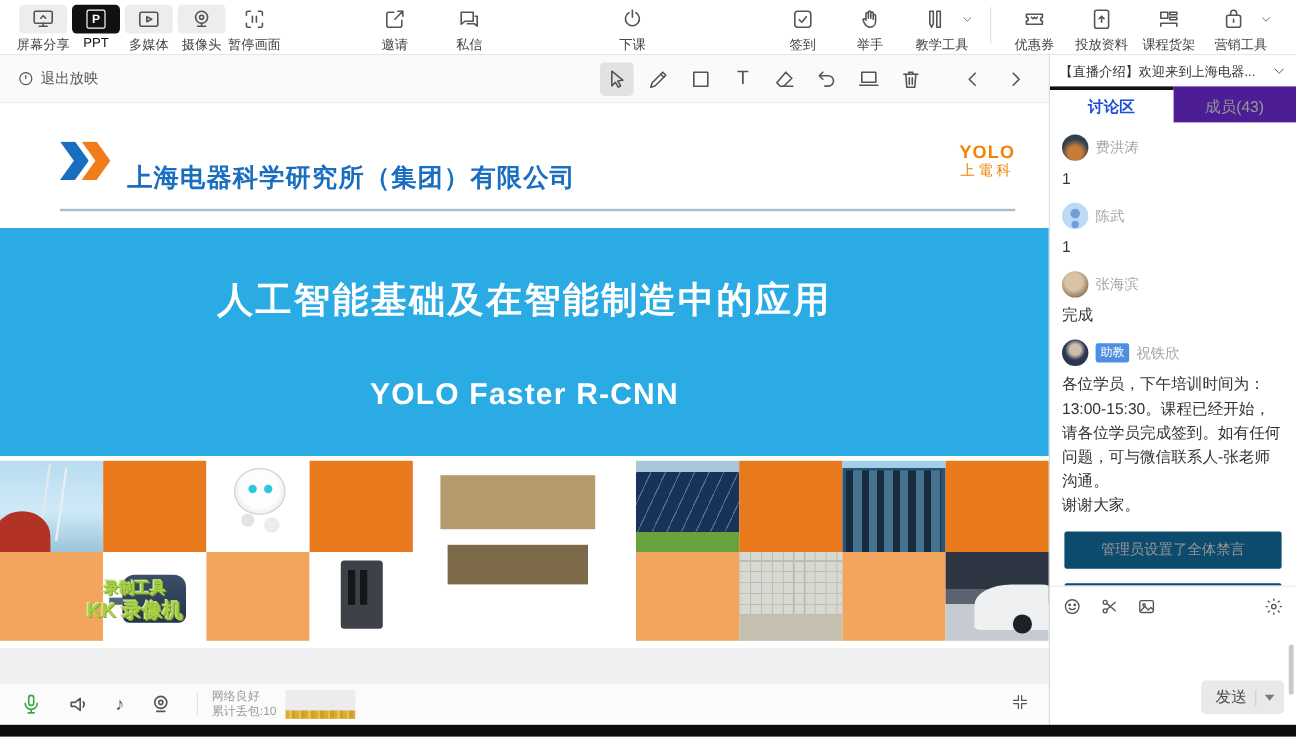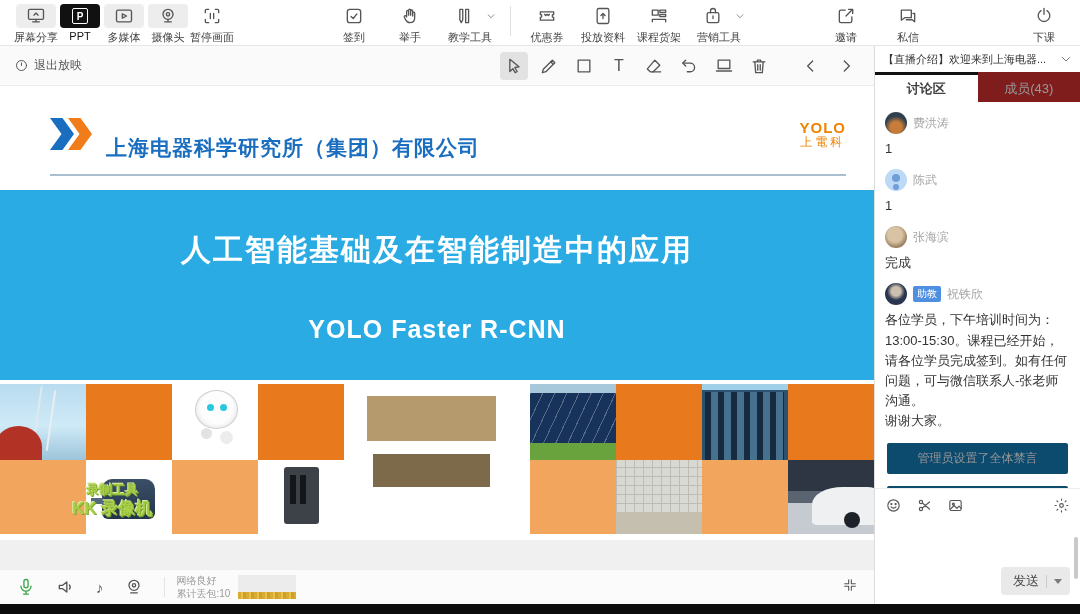--- a/index.html
+++ b/index.html
@@ -100,22 +100,22 @@
   .spark { width:58px; height:24px; background:#ececec; position:relative; }
   .spark:before { content:""; position:absolute; left:0; bottom:0; width:100%; height:30%; background:repeating-linear-gradient(90deg,#d9ab2f 0 3px,#e6c14f 3px 5px,#cfa02a 5px 8px); }
   .collapse { margin-left:auto; cursor:pointer; }
   .glyph { font-size:15px; color:#555; }
 
   
   .sidebar { width:206px; flex:0 0 206px; background:#fff; border-left:1px solid #dcdcdc; display:flex; flex-direction:column; min-height:0; }
   .notice { height:26px; flex:0 0 26px; display:flex; align-items:center; padding:0 8px; font-size:11px; color:#333; cursor:pointer; }
   .notice-text { white-space:nowrap; overflow:hidden; flex:1; }
   .tabs { height:30px; flex:0 0 30px; display:flex; }
-  .tab { flex:1; display:flex; align-items:center; justify-content:center; font-size:13px; cursor:pointer; background:#7f1d1d; color:#999; border-top:3px solid transparent; }
-  .tab.active { background:#fff; color:#404040; font-weight:bold; border-top:3px solid #111; }
+  .tab { flex:1; display:flex; align-items:center; justify-content:center; font-size:13px; cursor:pointer; background:#4c1d95; color:#999; border-top:3px solid transparent; }
+  .tab.active { background:#fff; color:#1d4ed8; font-weight:bold; border-top:3px solid #111; }
   .messages { flex:1; overflow:hidden; padding:10px 10px 0; }
   .msg { margin-bottom:10px; }
   .msg-head { display:flex; align-items:center; gap:6px; margin-bottom:5px; }
   .avatar { width:22px; height:22px; border-radius:50%; flex:0 0 22px; }
   .av0 { background:radial-gradient(circle at 50% 70%,#c77c3a 0 30%,#30404f 60%); }
   .av1 { background:#bcd9f5; position:relative; }
   .av1:before { content:""; position:absolute; left:7px; top:5px; width:8px; height:8px; border-radius:50%; background:#6f9fd8; box-shadow:0 9px 0 -1px #6f9fd8; }
   .av2 { background:radial-gradient(circle at 45% 40%,#d8c3a5 0 40%,#8f7355 75%); }
   .av3 { background:radial-gradient(circle at 50% 38%,#cdbfae 0 26%,#2a3550 50%); }
   .msg-name { font-size:12px; color:#a5a5a5; }
@@ -181,20 +181,50 @@
         <span class="tb-ico">
           <svg class="ic" viewBox="0 0 24 24">
               <path d="M4 8V5.5A1.5 1.5 0 0 1 5.5 4H8M16 4h2.5A1.5 1.5 0 0 1 20 5.5V8M20 16v2.5a1.5 1.5 0 0 1-1.5 1.5H16M8 20H5.5A1.5 1.5 0 0 1 4 18.5V16"></path>
               <path d="M10 9v6M14 9v6"></path>
             </svg>
         </span>
         <span class="tb-label">暂停画面</span>
       </div>
     </div>
 
+    <div class="tb-group right-group">
+      <div class="tb-btn">
+        <span class="tb-ico">
+          <svg class="ic" viewBox="0 0 24 24">
+              <path d="M19 13v5a2 2 0 0 1-2 2H6a2 2 0 0 1-2-2V7a2 2 0 0 1 2-2h5"></path>
+              <path d="M15 4h5v5M20 4l-8 8"></path>
+            </svg>
+        </span>
+        <span class="tb-label">邀请</span>
+      </div>
+      <div class="tb-btn">
+        <span class="tb-ico">
+          <svg class="ic" viewBox="0 0 24 24">
+              <path d="M4 5h12v9H8l-4 3z"></path>
+              <path d="M18 9h2v10l-3-2.5h-7"></path>
+            </svg>
+        </span>
+        <span class="tb-label">私信</span>
+      </div>
+      <div class="tb-btn endclass">
+        <span class="tb-ico">
+          <svg class="ic" viewBox="0 0 24 24">
+              <path d="M15.5 5.5A7 7 0 1 1 8.5 5.5"></path>
+              <path d="M12 3v7"></path>
+            </svg>
+        </span>
+        <span class="tb-label">下课</span>
+      </div>
+    </div>
+
     <div class="tb-group mid-group">
       <div class="tb-btn">
         <span class="tb-ico">
           <svg class="ic" viewBox="0 0 24 24">
               <rect x="4" y="4" width="16" height="16" rx="3"></rect>
               <path d="M8.5 12.5l2.5 2.5 4.5-5.5"></path>
             </svg>
         </span>
         <span class="tb-label">签到</span>
       </div>
@@ -256,50 +286,20 @@
             <svg class="ic" viewBox="0 0 24 24">
                 <rect x="5" y="8" width="14" height="12" rx="2"></rect>
                 <path d="M9 8V6a3 3 0 0 1 6 0v2M12 12v3"></path>
               </svg>
           </span>
           <svg class="ic small" viewBox="0 0 24 24">
               <path d="M5 9l7 7 7-7"></path>
             </svg>
         </span>
         <span class="tb-label">营销工具</span>
-      </div>
-    </div>
-
-    <div class="tb-group right-group">
-      <div class="tb-btn">
-        <span class="tb-ico">
-          <svg class="ic" viewBox="0 0 24 24">
-              <path d="M19 13v5a2 2 0 0 1-2 2H6a2 2 0 0 1-2-2V7a2 2 0 0 1 2-2h5"></path>
-              <path d="M15 4h5v5M20 4l-8 8"></path>
-            </svg>
-        </span>
-        <span class="tb-label">邀请</span>
-      </div>
-      <div class="tb-btn">
-        <span class="tb-ico">
-          <svg class="ic" viewBox="0 0 24 24">
-              <path d="M4 5h12v9H8l-4 3z"></path>
-              <path d="M18 9h2v10l-3-2.5h-7"></path>
-            </svg>
-        </span>
-        <span class="tb-label">私信</span>
-      </div>
-      <div class="tb-btn endclass">
-        <span class="tb-ico">
-          <svg class="ic" viewBox="0 0 24 24">
-              <path d="M15.5 5.5A7 7 0 1 1 8.5 5.5"></path>
-              <path d="M12 3v7"></path>
-            </svg>
-        </span>
-        <span class="tb-label">下课</span>
       </div>
     </div>
   </header>
 
   <div class="body">
 
     <div class="main">
 
       <div class="stage-bar">
         <div class="exit-show">

